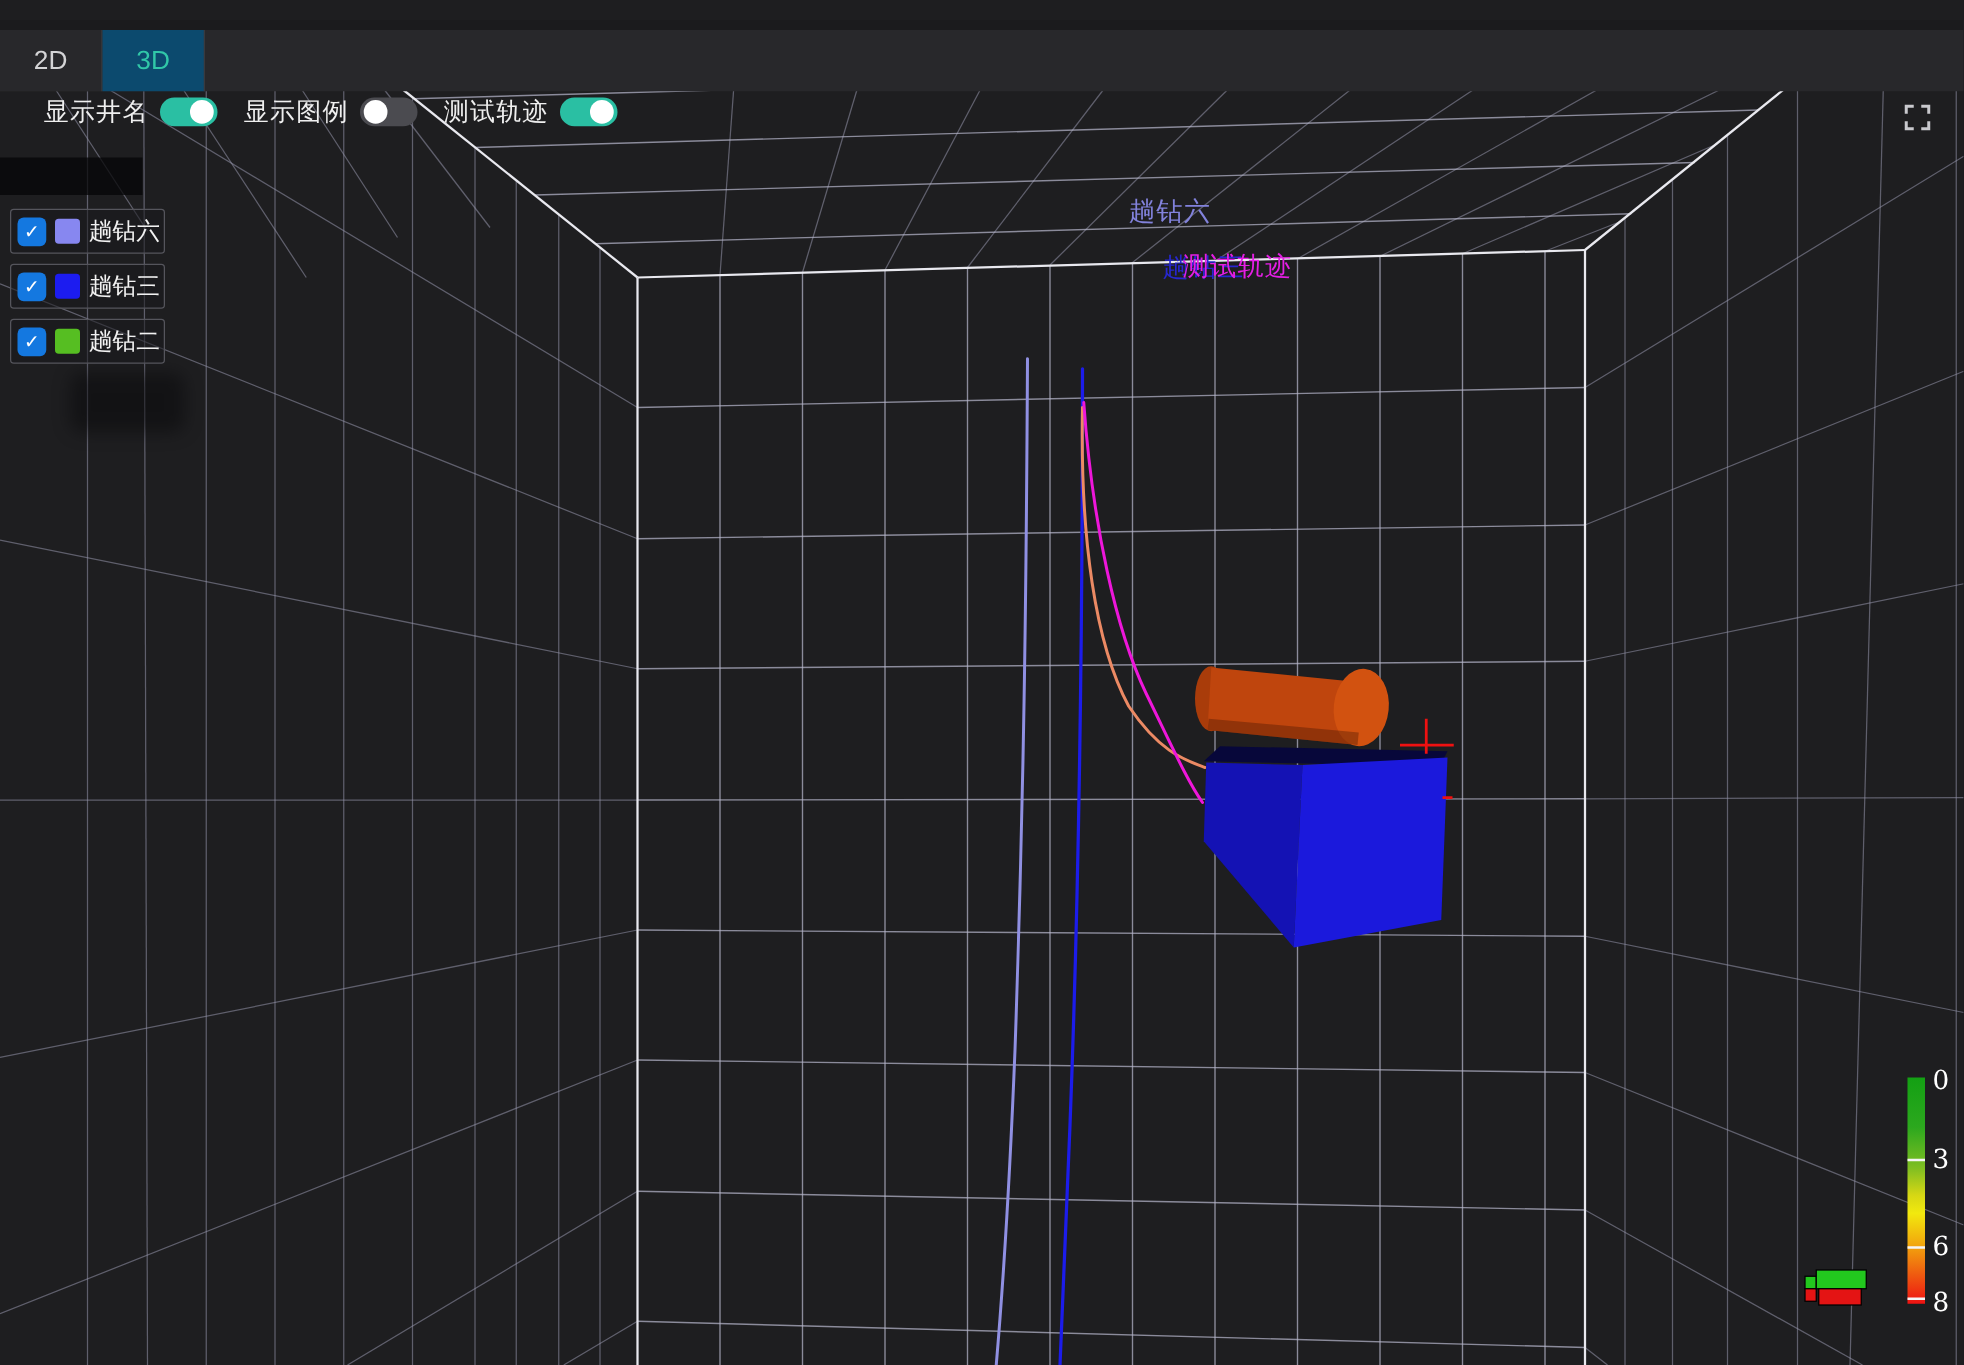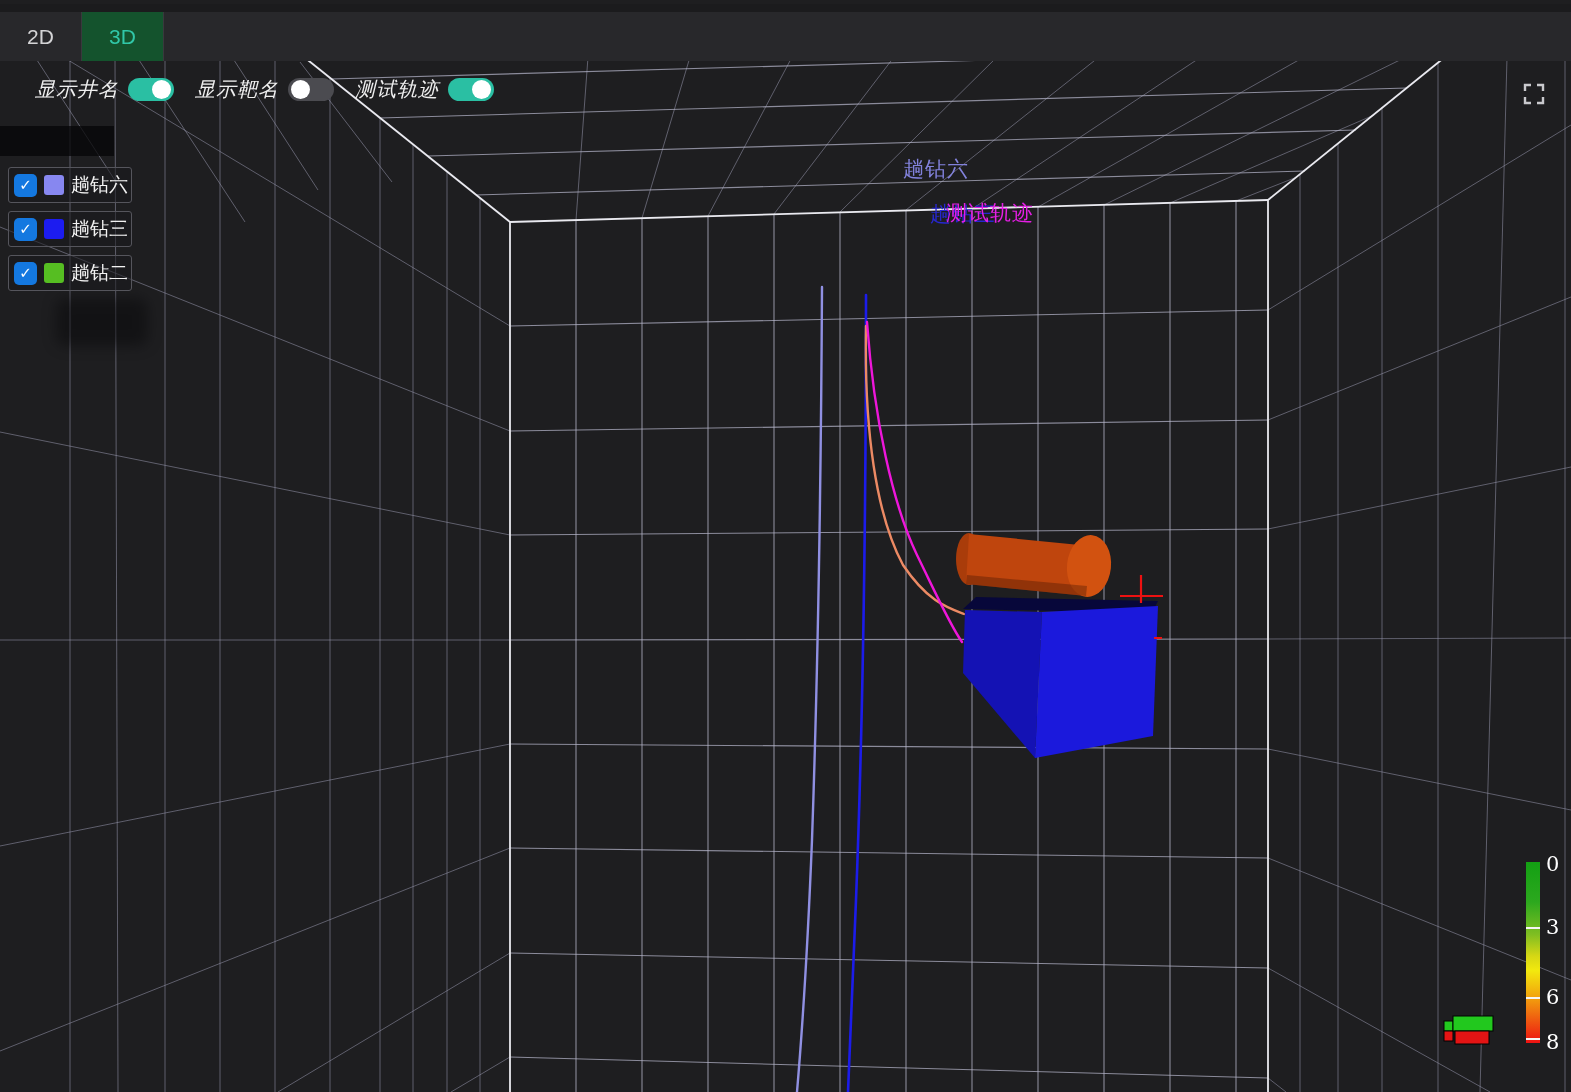--- a/index.html
+++ b/index.html
@@ -1,30 +1,30 @@
 <!DOCTYPE html>
 <html><head>
 <meta charset="utf-8">
 <style>
   html,body{margin:0;padding:0;width:1571px;height:1092px;overflow:hidden;
     background:#1e1e20;font-family:"Liberation Sans","DejaVu Sans",sans-serif;}
   #stage{position:relative;width:1571px;height:1092px;background:#1e1e20;}
   
-  #header{position:absolute;left:0;top:4px;width:1571px;height:57px;background:#28282b;z-index:20;}
+  #header{position:absolute;left:0;top:16px;width:1571px;height:57px;background:#28282b;z-index:20;}
   #topstrip{position:absolute;left:0;top:0;width:1571px;height:8px;background:#1b1b1d;}
   .tabrow{position:absolute;left:0;top:8px;height:49px;display:flex;}
   .tab{width:82px;height:49px;line-height:49px;text-align:center;font-size:21px;color:#d4d4d6;
     background:#28282b;border-right:1px solid #39393d;cursor:pointer;box-sizing:border-box;}
-  .tab.active{background:#14532d;color:#31c7a8;}
+  .tab.active{background:#0c4a6e;color:#31c7a8;}
   
   #scene{position:absolute;left:0;top:0;width:1571px;height:1092px;}
   #scene svg{position:absolute;left:0;top:0;}
   
   #toggles{position:absolute;left:35px;top:76px;display:flex;align-items:center;z-index:10;}
-  .pair{display:flex;align-items:center;gap:9px;margin-right:21px;font-style:italic;}
+  .pair{display:flex;align-items:center;gap:9px;margin-right:21px;}
   .toggle-label{font-size:20px;color:#efefef;letter-spacing:1px;}
   .toggle{width:46px;height:23px;border-radius:12px;position:relative;cursor:pointer;background:#4b4b50;}
   .toggle .knob{position:absolute;top:2px;width:19px;height:19px;border-radius:50%;background:#fff;left:3px;}
   .toggle.on{background:#2abfa3;}
   .toggle.on .knob{left:auto;right:3px;}
   
   #legend{position:absolute;left:8px;top:167px;z-index:10;}
   .legend-row{width:124px;height:36px;border:1px solid #55555c;border-radius:3px;
     background:rgba(26,26,30,.55);display:flex;align-items:center;gap:7px;padding:0 5px;
     margin-bottom:8px;box-sizing:border-box;cursor:pointer;}
@@ -173,21 +173,21 @@
   </div>
 
   <div id="toggles">
     <div class="pair">
       <span class="toggle-label">显示井名</span>
       <div class="toggle on">
           <div class="knob"></div>
         </div>
     </div>
     <div class="pair">
-      <span class="toggle-label">显示靶名</span>
+      <span class="toggle-label">显示图例</span>
       <div class="toggle">
           <div class="knob"></div>
         </div>
     </div>
     <div class="pair">
       <span class="toggle-label">测试轨迹</span>
       <div class="toggle on">
           <div class="knob"></div>
         </div>
     </div>

